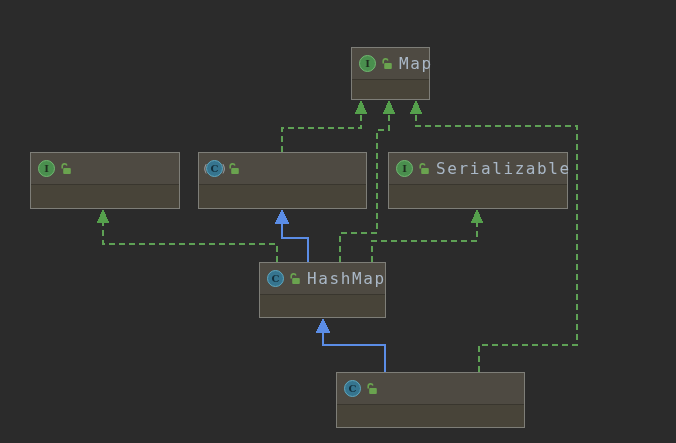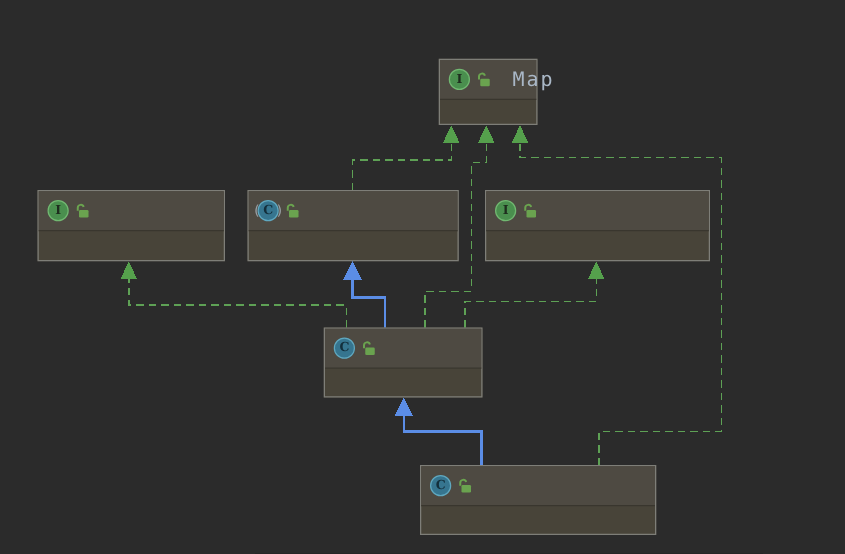--- a/index.html
+++ b/index.html
@@ -52,21 +52,21 @@
   }
   .node-body {
     background: #484439;
     width: 100%;
   }
   .node-label {
     color: #a9b7c6;
     font-size: 16px;
     letter-spacing: 1.6px;
     white-space: nowrap;
-    margin-left: 17px;
+    margin-left: 6px;
   }
   .circle-icon {
     position: relative;
     width: 15px;
     height: 15px;
     border-radius: 50%;
     display: inline-flex;
     align-items: center;
     justify-content: center;
     flex: none;
@@ -200,35 +200,37 @@
     <div class="node-header">
       <span class="circle-icon iface-circle">
           <span class="icon-letter">I</span>
         </span>
       <span class="lock-icon">
         <svg width="12" height="13" viewBox="0 0 12 13">
             <path d="M2.2,6.5 V4.2 A2.4,2.4 0 0 1 6.9,3.6" fill="none" stroke="#6aa34f" stroke-width="1.6"></path>
             <rect x="3.2" y="6" width="7.6" height="6" rx="1" fill="#6aa34f"></rect>
           </svg>
       </span>
+      <span class="node-label">Serializable</span>
     </div>
     <div class="node-body"></div>
   </div>
 
   <div class="uml-node node-hashmap">
     <div class="node-header">
       <span class="circle-icon class-circle">
           <span class="icon-letter">C</span>
         </span>
       <span class="lock-icon">
         <svg width="12" height="13" viewBox="0 0 12 13">
             <path d="M2.2,6.5 V4.2 A2.4,2.4 0 0 1 6.9,3.6" fill="none" stroke="#6aa34f" stroke-width="1.6"></path>
             <rect x="3.2" y="6" width="7.6" height="6" rx="1" fill="#6aa34f"></rect>
           </svg>
       </span>
+      <span class="node-label">HashMap</span>
     </div>
     <div class="node-body"></div>
   </div>
 
   <div class="uml-node node-linkedhashmap">
     <div class="node-header">
       <span class="circle-icon class-circle">
           <span class="icon-letter">C</span>
         </span>
       <span class="lock-icon">

